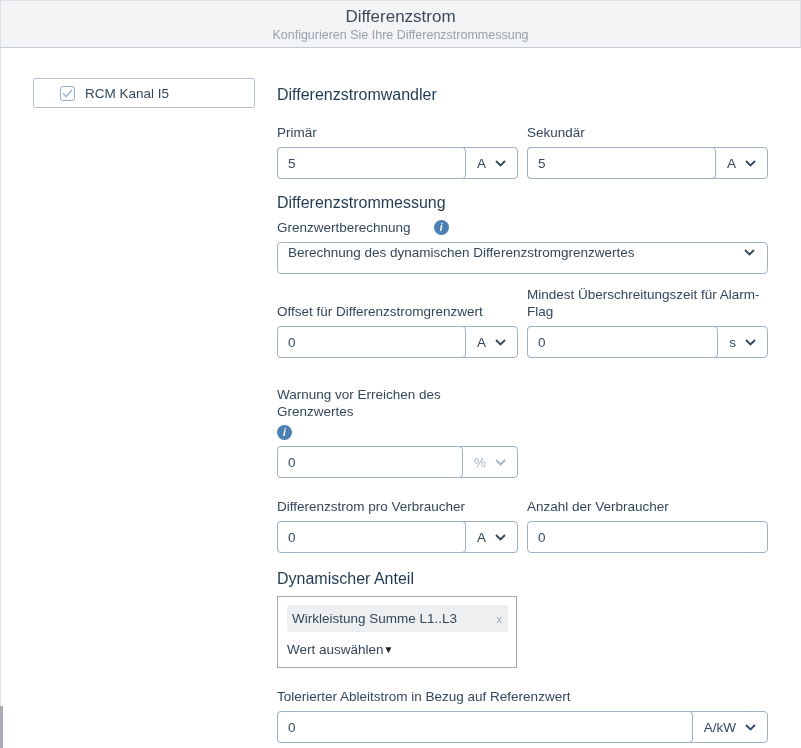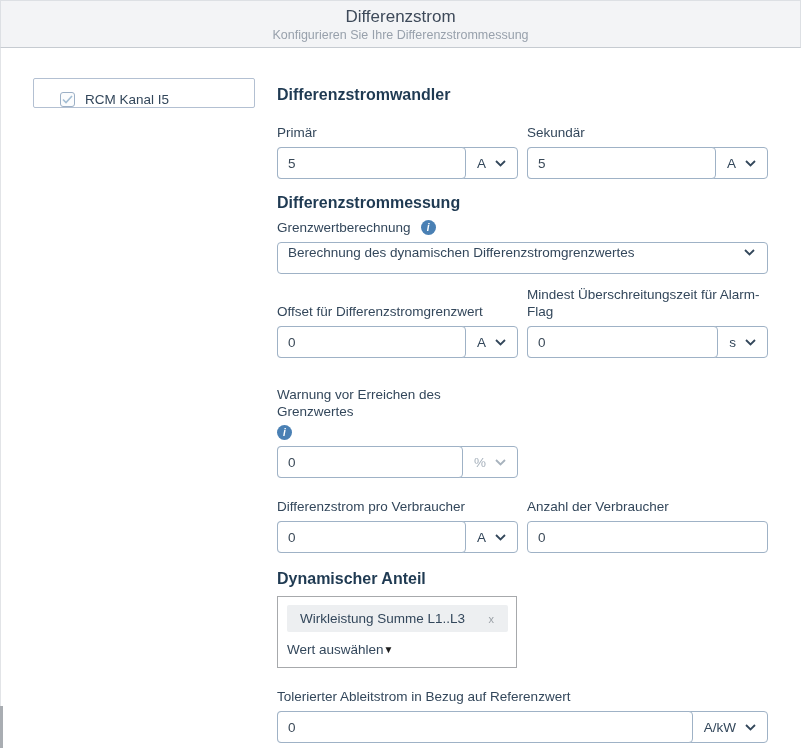--- a/index.html
+++ b/index.html
@@ -21,43 +21,43 @@
     padding-top:5px;
   }
   .header .title { font-size:17px; color:#3e4a5a; font-weight:400; line-height:21px; }
   .header .subtitle { font-size:12.5px; color:#98a1ac; line-height:16px; }
 
   
   .content { display:flex; padding:30px 0 0 33px; }
   .sidebar { width:222px; flex:0 0 222px; }
   .channel-box {
     height:30px; border:1px solid #b3c0d2; border-radius:2px; background:#fff;
-    display:flex; align-items:flex-end; padding-left:26px; gap:10px;
+    display:flex; align-items:center; padding-left:26px; gap:10px;
   }
   .checkbox {
     width:15px; height:15px; border:1px solid #9cb0c6; border-radius:3px;
     background:#fbfcfd; display:flex; align-items:center; justify-content:center;
   }
   .channel-label { font-size:13.5px; color:#33475b; }
 
   .main { margin-left:22px; width:491px; flex:0 0 491px; }
 
-  h3.sec { font-size:16px; font-weight:700; color:#1f3a52; line-height:20px; }
+  h3.sec { font-size:16px; font-weight:400; color:#1f3a52; line-height:20px; }
   .sec1 { margin-top:7px; }
   .sec2 { margin-top:14px; }
   .sec3 { margin-top:16px; }
 
   .row { display:flex; gap:9px; align-items:flex-end; }
   .row-1 { margin-top:19px; }
   .row-2 { margin-top:12px; }
   .row-3 { margin-top:20px; }
   .col { width:241px; flex:0 0 241px; }
 
   .f-label { font-size:13.5px; color:#33475b; line-height:17px; margin-bottom:6px; }
-  .f-label.with-icon { display:flex; align-items:center; gap:10px; }
+  .f-label.with-icon { display:flex; align-items:center; gap:23px; }
 
   .info-icon {
     width:15px; height:15px; border-radius:50%; background:#4a80b4; color:#fff;
     font-size:10px; font-weight:700; font-style:italic;
     display:inline-flex; align-items:center; justify-content:center; flex:0 0 15px;
   }
 
   
   .unit-group {
     display:flex; border:1px solid #9fb2c6; border-radius:4px; height:32px; background:#fff;
@@ -93,21 +93,21 @@
   .warnung-field .icon-line { margin:2px 0 6px 0; }
 
   
   .multiselect {
     margin-top:7px; width:240px; border:1px solid #a7a9ac; background:#fff;
     padding:8px 10px 10px 9px;
   }
   .chip {
     background:#edeff1; border-radius:2px; height:27px;
     display:flex; align-items:center; justify-content:space-between;
-    padding:0 13px; font-size:13.5px; color:#33475b; width:221px;
+    padding:0 5px; font-size:13.5px; color:#33475b; width:221px;
   }
   .chip .x { font-size:11px; color:#9ba1a7; cursor:pointer; padding:0 1px; }
   .ms-placeholder {
     margin-top:10px; display:flex; align-items:center; justify-content:flex-start;
     font-size:13.5px; color:#33475b; cursor:pointer;
   }
   .ms-caret { font-size:10px; color:#1c1c1c; margin-right:2px; }
 
   .toleriert-field { margin-top:20px; }
   .toleriert-field .unit-group { width:491px; }

